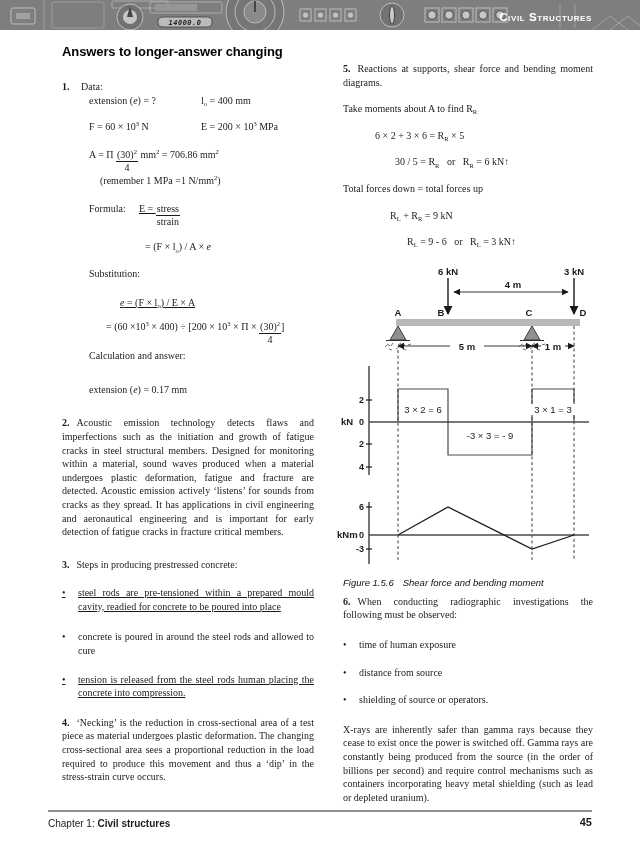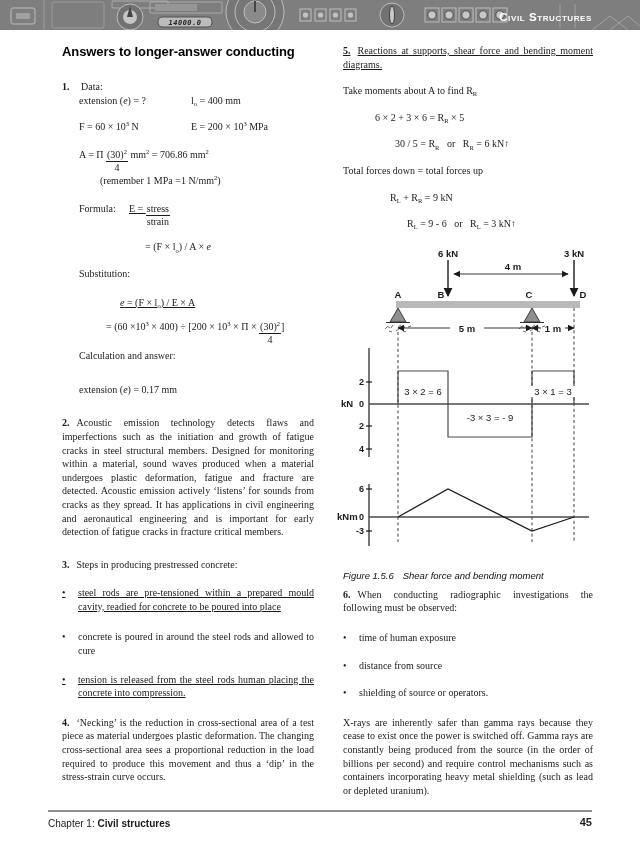--- a/index.html
+++ b/index.html
@@ -18,45 +18,45 @@
 
   .heading { margin:2px 0 20px 0; font:700 13px/16px "Liberation Sans", sans-serif; color:#000; letter-spacing:-0.1px; }
 
   .para { margin:0; text-align:justify; }
   .qnum { font-weight:700; padding-right:7px; }
   .qhead { display:flex; }
   .qhead .qnum { width:19px; padding:0; flex:none; }
 
   .line { margin:0; }
   .eq { margin:0; white-space:pre; }
-  .ind  { margin-left:17px; }
+  .ind  { margin-left:27px; }
   .ml38 { margin-left:38px; } .ml44 { margin-left:44px; } .ml58 { margin-left:58px; }
   .ml83 { margin-left:83px; } .ml32 { margin-left:32px; } .ml52 { margin-left:52px; }
   .ml47 { margin-left:47px; } .ml64 { margin-left:64px; }
-  .mt1{margin-top:1px;} .mt2{margin-top:2px;text-decoration:underline;} .mt4{margin-top:4px;} .mt11{margin-top:11px;}
+  .mt1{margin-top:1px;} .mt2{margin-top:20px;} .mt4{margin-top:4px;} .mt11{margin-top:11px;}
   .mt13{margin-top:13px;} .mt14{margin-top:14px;} .mt15{margin-top:15px;text-decoration:underline;} .mt16{margin-top:16px;}
   .mt17{margin-top:17px;} .mt18{margin-top:6px;} .mt19{margin-top:19px;} .mt20{margin-top:20px;}
 
   .eqrow { display:flex; }
   .eqrow .c1 { width:112px; flex:none; }
 
   sup { font-size:6.5px; vertical-align:baseline; position:relative; top:-4px; line-height:0; }
   sub { font-size:6.5px; vertical-align:baseline; position:relative; top:2.2px; line-height:0; }
   .frac { display:inline-flex; flex-direction:column; vertical-align:top; text-align:center;
           line-height:12px; transform:translateY(1px); }
   .frac .num { border-bottom:1px solid #1b1b1b; padding:0 1px; }
 
   .flabel { display:inline-block; width:36px; margin-right:14px; }
 
   .bullet { display:flex; }
   .bmark { width:16px; flex:none; }
   .btext { flex:1; text-align:justify; }
 
   .figure-svg { display:block; margin-left:-6px; }
-  .caption { margin:18px 0 0 0; font:italic 9.5px/12px "Liberation Sans", sans-serif; color:#111; }
+  .caption { margin:7px 0 0 0; font:italic 9.5px/12px "Liberation Sans", sans-serif; color:#111; }
   .cap-title { margin-left:9px; }
 
   .ft  { font:600 9.5px "Liberation Sans", sans-serif; fill:#1a1a1a; }
   .ftn { font:400 9.5px "Liberation Sans", sans-serif; fill:#222222; }
   .ftk { font:600 9px "Liberation Sans", sans-serif; fill:#1a1a1a; }
   .dim { stroke:#3a3a3a; stroke-width:1.1; }
   .dash { stroke:#3f3f3f; stroke-width:1; stroke-dasharray:3,2.6; }
   .axis { stroke:#1c1c1c; stroke-width:1.2; }
   .zero { stroke:#4a4a4a; stroke-width:1.3; }
   .sfline { stroke:#4a4a4a; stroke-width:1.2; fill:none; }
@@ -117,21 +117,21 @@
       </g>
       <path d="M592 30 L610 16 L628 30 M610 30 L628 16 L640 26" stroke="#a8a8a8"></path>
       <line x1="560" y1="4" x2="560" y2="28" opacity="0.5"></line>
       <line x1="575" y1="4" x2="575" y2="28" opacity="0.5"></line>
     </g>
     <text class="lcd" x="185" y="25" text-anchor="middle">14000.0</text>
     <text class="hdr-title" x="592" y="21" text-anchor="end">Civil Structures</text>
   </svg>
 
   <div class="col col-left">
-    <h2 class="heading">Answers to longer-answer conducting</h2>
+    <h2 class="heading">Answers to longer-answer changing</h2>
 
     <div class="qhead">
       <span class="qnum">1.</span>
       <span>Data:</span>
     </div>
     <div class="ind eqrow">
       <span class="c1 eq">extension (<i>e</i>) = ?</span>
       <span class="eq">l<sub>o</sub> = 400 mm</span>
     </div>
     <div class="ind eqrow mt13">

